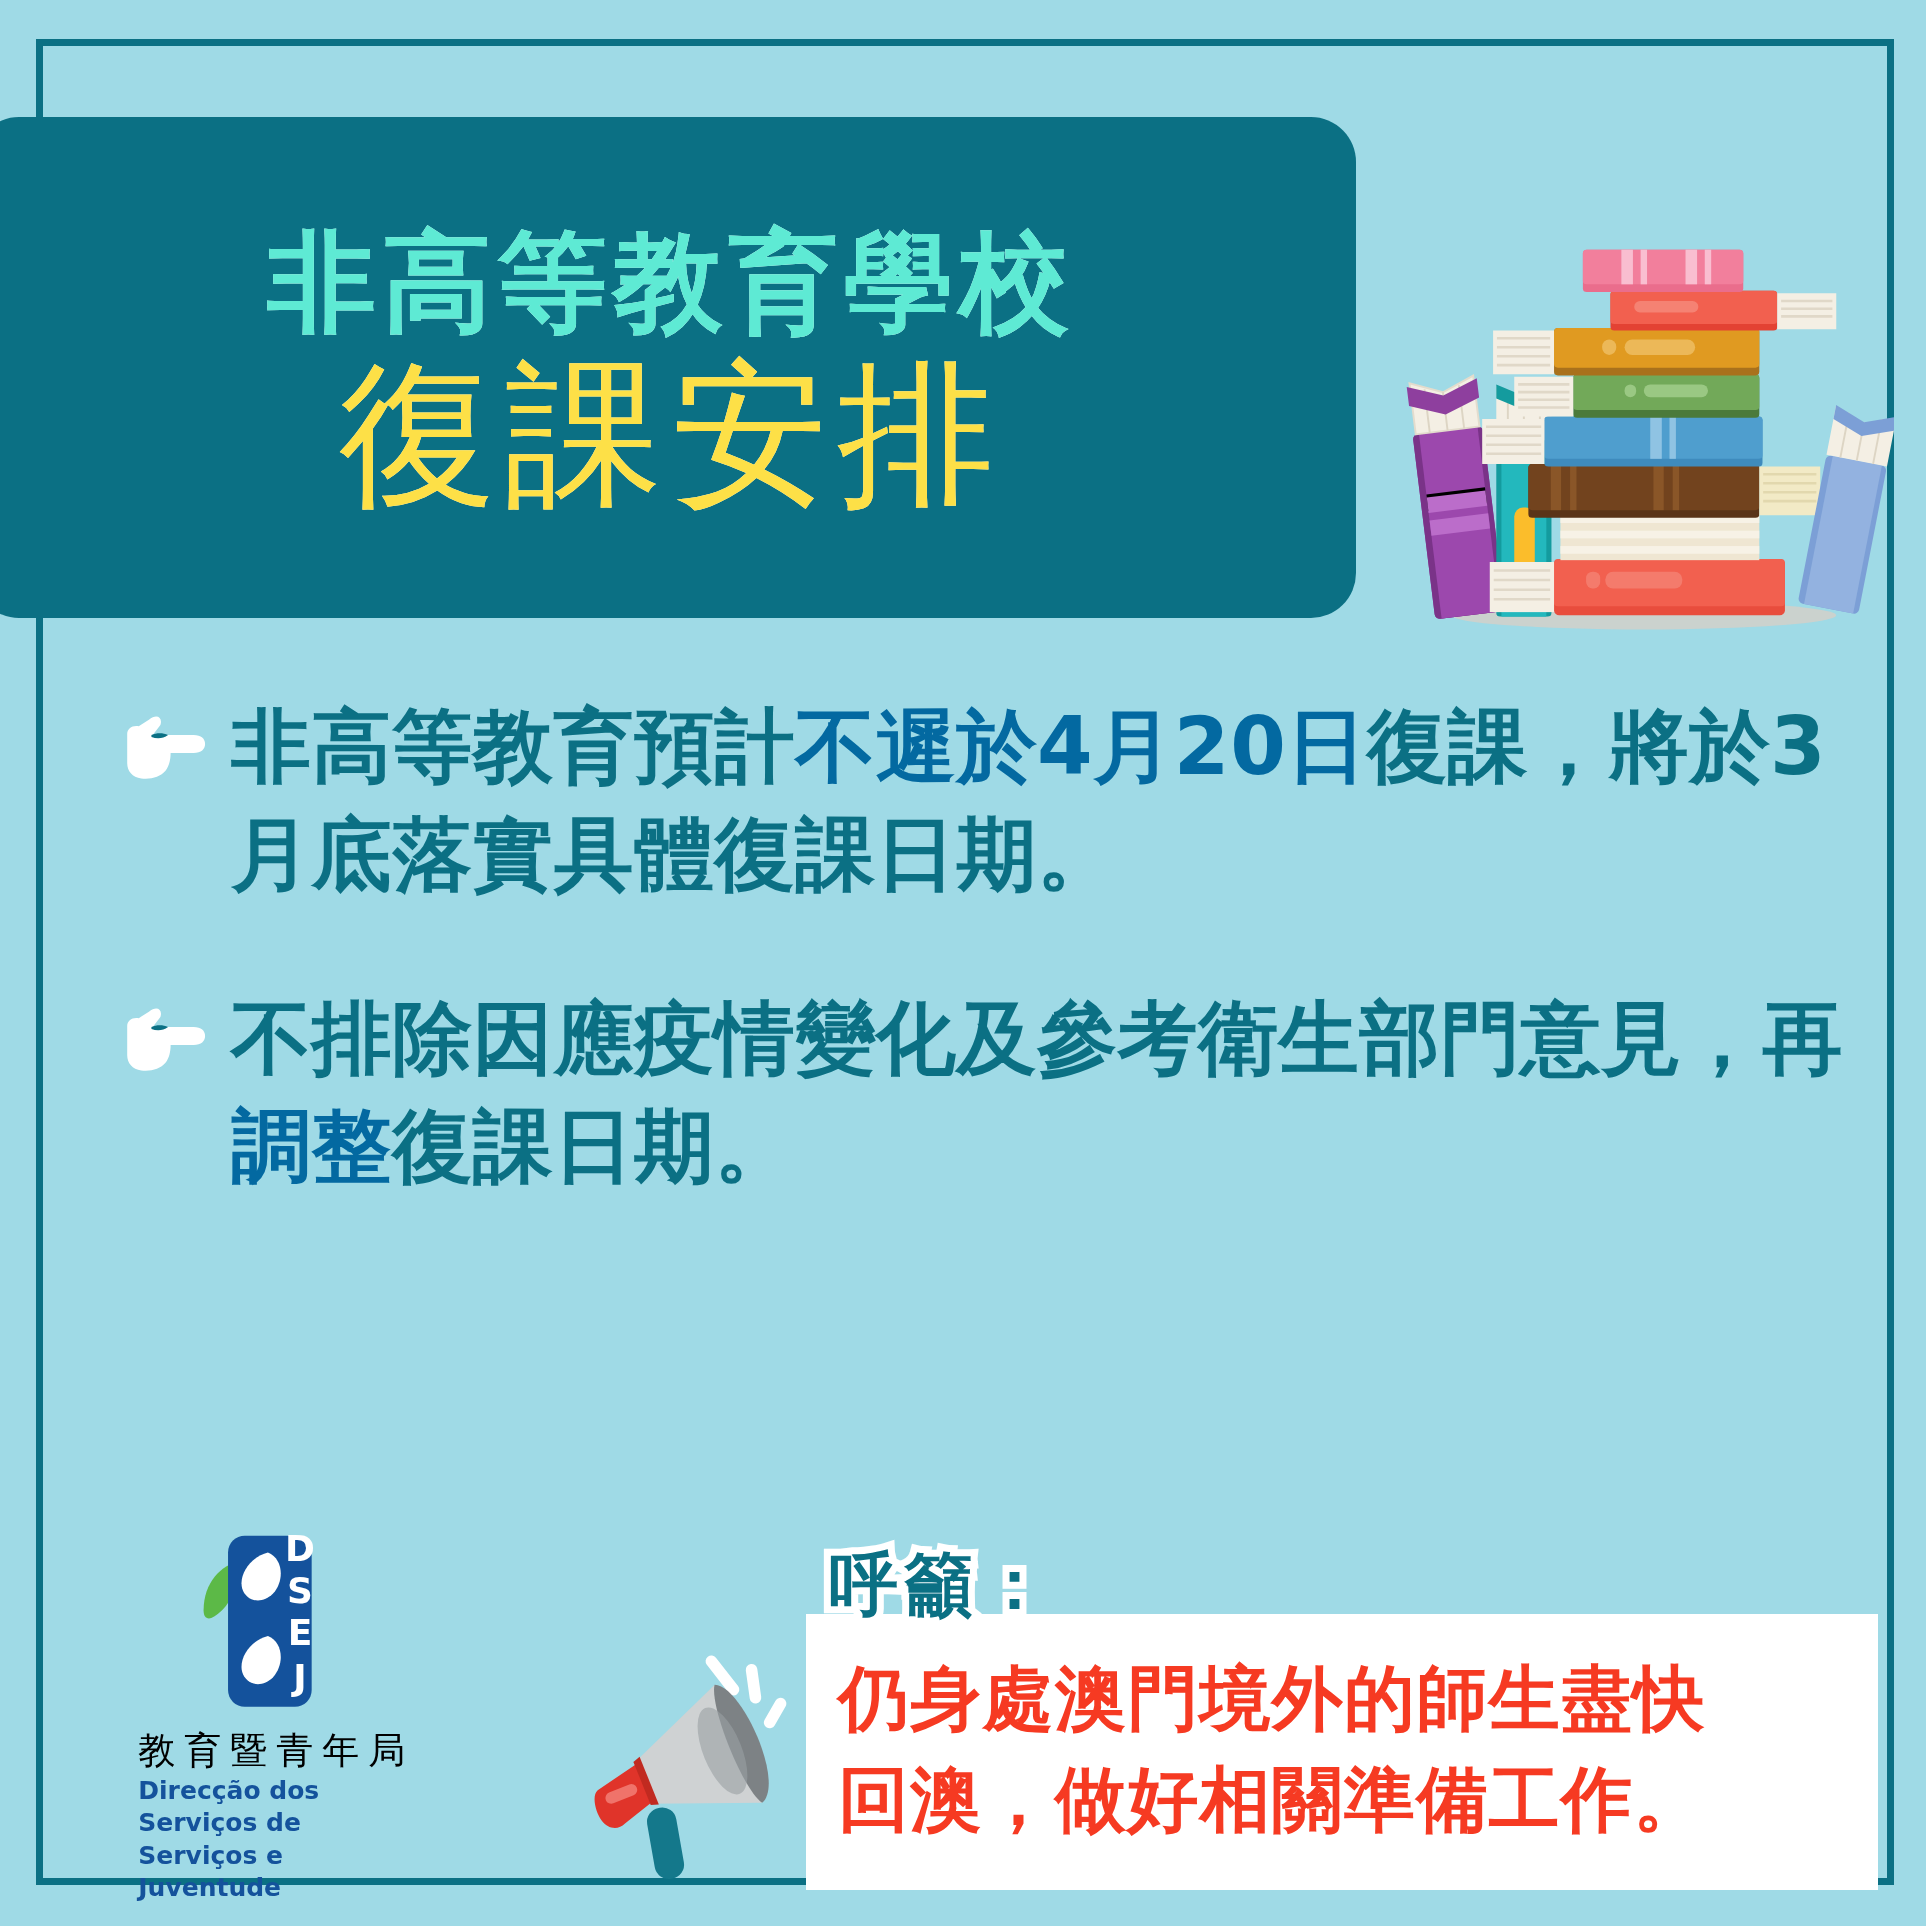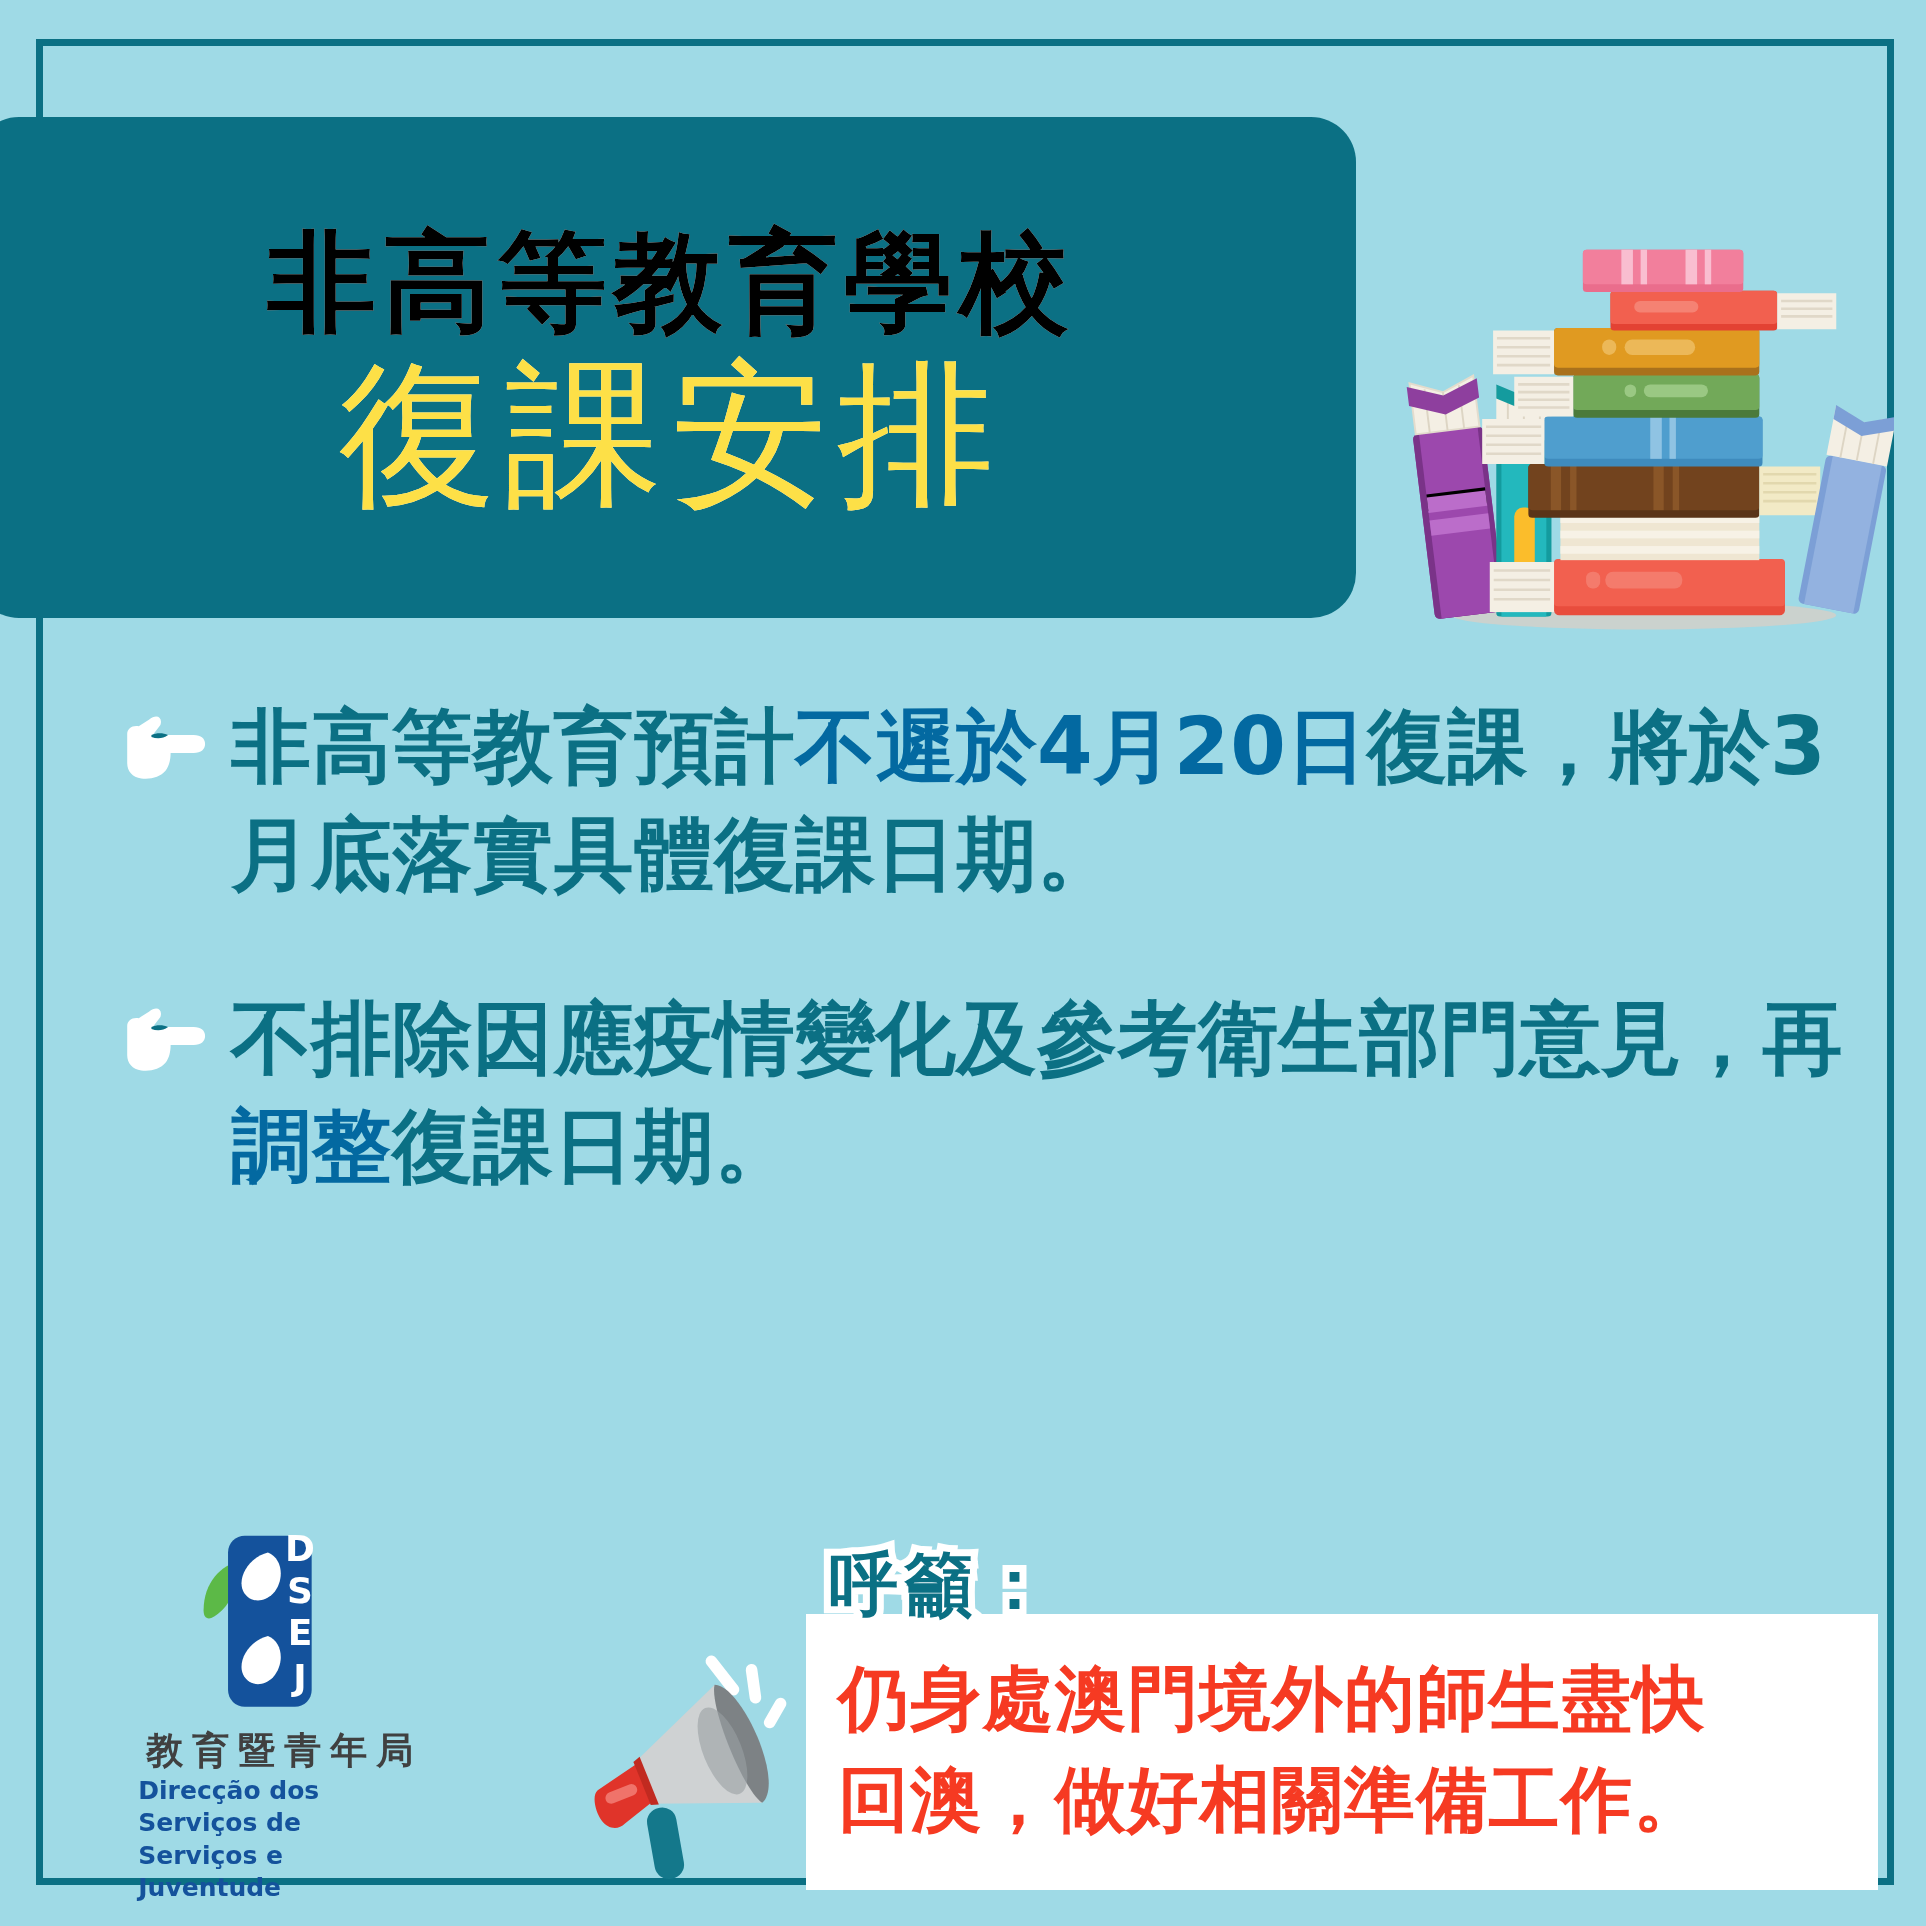--- a/index.html
+++ b/index.html
@@ -25,21 +25,21 @@
     position:absolute;left:-26px;top:117px;width:1382px;height:501px;
     background:#0b7084;
     border-top-right-radius:45px;border-bottom-right-radius:45px;
     border-top-left-radius:45px;border-bottom-left-radius:45px;
   }
   .title-inner{
     position:absolute;left:51px;right:39px;top:26px;bottom:19px;
     display:flex;flex-direction:column;align-items:center;justify-content:center;
   }
   .title-l1{
-    color:#000000;font-weight:bold;font-size:109px;line-height:1.08;
+    color:#5eead4;font-weight:bold;font-size:109px;line-height:1.08;
     letter-spacing:6.4px;white-space:nowrap;
     text-shadow:0 0 0.6px #fff;
   }
   .title-l2{
     color:#fde047;font-weight:normal;font-size:157px;line-height:1.05;
     letter-spacing:9px;white-space:nowrap;margin-top:11.6px;
     text-shadow:0 0 0.6px #fff;
   }
 
   
@@ -57,21 +57,21 @@
     font-size:80px;line-height:1.35;
     letter-spacing:0.6px;
   }
   .red{color:#0369a1;}
 
   
   .logo{position:absolute;left:128px;top:1528px;width:302px;}
   .logo-mark{position:relative;width:193px;height:193px;margin:0 auto 9px 46px;}
   .logo-mark svg{width:100%;height:100%;display:block;}
   .logo-cn{
-    text-align:center;color:#404040;font-weight:bold;
+    text-align:left;color:#000000;font-weight:normal;
     font-size:37px;letter-spacing:9px;line-height:1.15;
     margin-left:10.3px;
   }
   .logo-pt{
     text-align:left;color:#14529c;font-weight:bold;
     font-size:25px;line-height:1.3;margin-top:2px;margin-left:10.3px;
   }
 
   .megaphone{position:absolute;left:565px;top:1644px;width:270px;height:257px;}
   .megaphone svg{width:100%;height:100%;display:block;}

